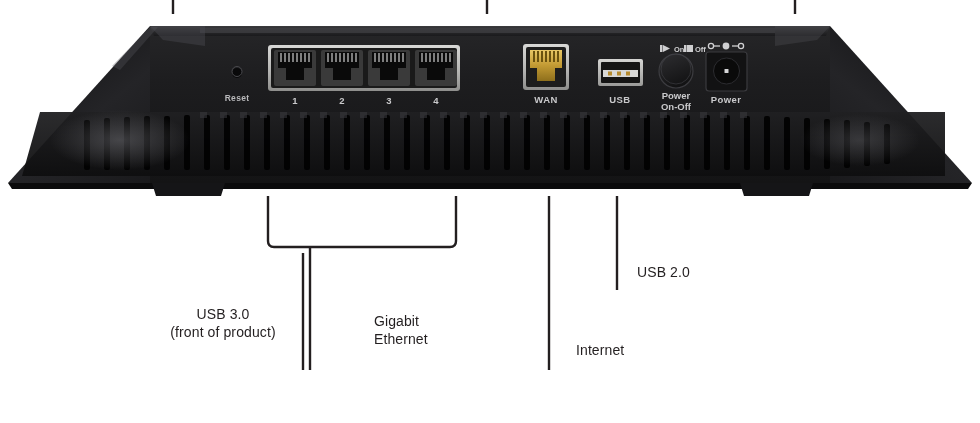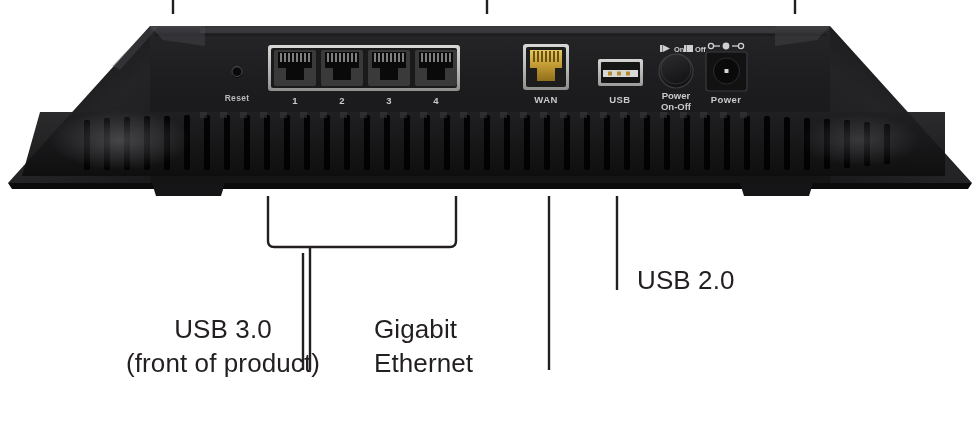--- a/index.html
+++ b/index.html
@@ -35,21 +35,21 @@
     left: 0;
     top: 0;
     width: 980px;
     height: 423px;
     pointer-events: none;
   }
 
   .label {
     position: absolute;
     color: #231f20;
-    font-size: 26px;
+    font-size: 14px;
     line-height: 1.32;
     white-space: pre;
     letter-spacing: 0.1px;
   }
   .label.center { text-align: center; transform: translateX(-50%); }
   .label.left   { text-align: left; }
 
 </style>
 </head>
 <body>
@@ -361,22 +361,23 @@
       <line x1="310" y1="247" x2="310" y2="370"></line>
     </g>
 
     <g stroke="#231f20" stroke-width="2.4" fill="none" stroke-linecap="butt">
       <line x1="303" y1="253" x2="303" y2="370"></line>
       <line x1="549" y1="196" x2="549" y2="370"></line>
       <line x1="617" y1="196" x2="617" y2="290"></line>
     </g>
   </svg>
 
-  <div class="label center" style="left:223px; top:312px;">USB 3.0
+  <div class="label center" style="left:223px; top:305px;">USB 3.0
 (front of product)</div>
 
   <div class="label left" style="left:331px; top:312px;margin-left:43px;">Gigabit
 Ethernet</div>
 
+  <div class="label left" style="left:576px; top:341px;">Internet</div>
 
   <div class="label left" style="left:637px; top:263px;">USB 2.0</div>
 
 </div>
 
 </body></html>

